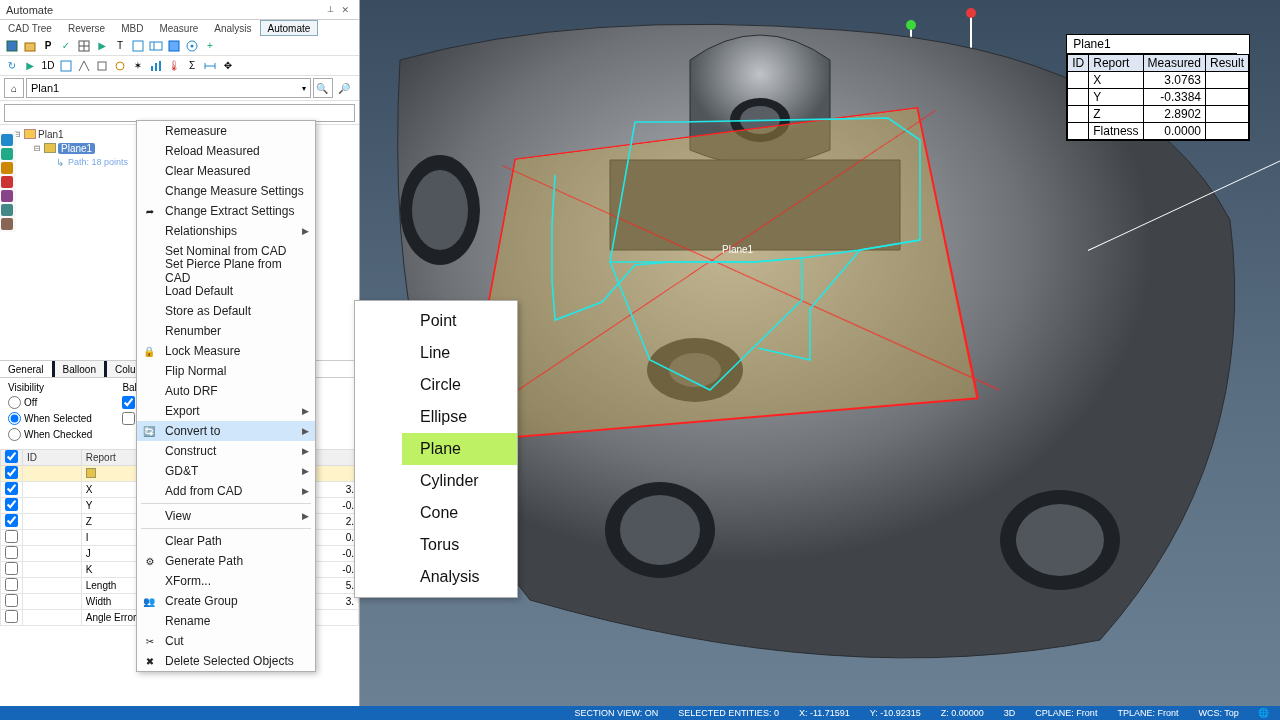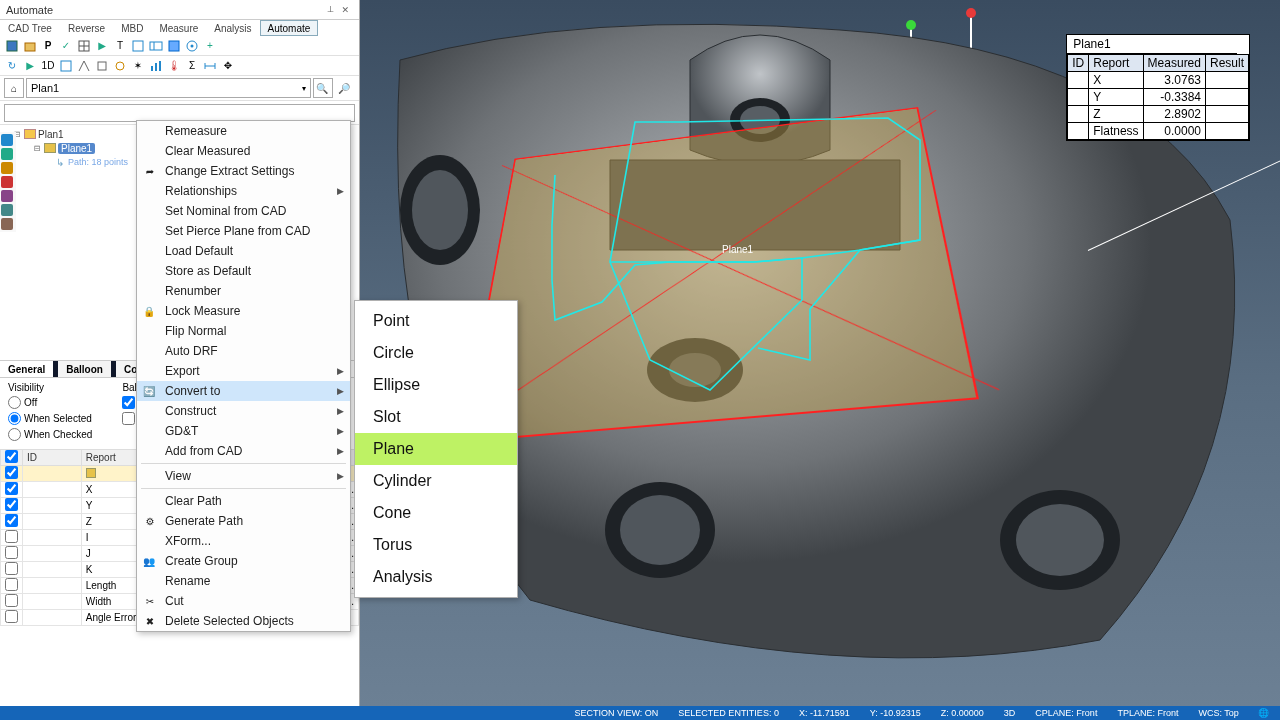--- a/index.html
+++ b/index.html
@@ -19,46 +19,46 @@
 .sq-btn { width:20px; height:20px; border:1px solid #aaa; display:flex; align-items:center; justify-content:center; font-size:10px; }
 .searchrow { padding:2px 4px; border-bottom:1px solid #e0e0e0; }
 .searchbox { width:100%; height:18px; border:1px solid #aaa; font-size:11px; padding:0 4px; }
 .tree-area { flex:0 0 auto; height:235px; background:#fff; font-size:10px; color:#333; padding:2px 4px; overflow:hidden; }
 .tree-ln { height:14px; display:flex; align-items:center; gap:2px; }
 .tree-ln .expander { width:10px; text-align:center; color:#666; font-size:8px; }
 .fold { width:12px; height:10px; background:#f5c74c; border:1px solid #b88; }
 .node-sel { background:#5588cc; color:#fff; padding:0 3px; border-radius:2px; }
 .path-link { color:#7aa8e6; font-size:9px; }
 .tabs-row { display:flex; font-size:10px; border-top:1px solid #ccc; border-bottom:1px solid #ccc; height:18px; }
-.tab { padding:0 8px; border-right:5px solid #0f172a; display:flex; align-items:center; background:#f4f4f4;font-weight:bold; }
+.tab { padding:0 8px; border-right:3px solid #0f172a; display:flex; align-items:center; background:#f4f4f4; }
 .tab.active { background:#fff; }
 .props-pane { flex:1; display:flex; flex-direction:column; font-size:10px; background:#fff; overflow:hidden; }
 .props-top { padding:4px 8px; display:flex; gap:30px; }
 .props-col { display:flex; flex-direction:column; gap:2px; }
 .radio,.check { display:flex; align-items:center; gap:3px; height:14px; }
 .radio input,.check input { margin:0; }
 .datagrid { width:100%; border-collapse:collapse; font-size:10px; margin-top:4px; }
 .datagrid th { background:#f0f0f0; border:1px solid #ddd; height:16px; text-align:left; padding:0 4px; font-weight:normal; color:#333; }
 .datagrid td { border:1px solid #e4e4e4; height:15px; padding:0 4px; }
 .datagrid td.cbcell { width:14px; text-align:center; }
 .datagrid td.num { text-align:right; }
 .datagrid tr.sel td { background:#fff3c9; }
 
 .left-mini-toolbar { position:absolute; left:0; top:132px; width:16px; background:#f8f8f8; display:flex; flex-direction:column; gap:2px; padding:2px 1px; z-index:5; }
 .left-mini-toolbar .mtb { width:12px; height:12px; border-radius:2px; }
 
-.ctx-menu { position:absolute; left:136px; top:120px; width:215px; background:#fdfdfd; border:1px solid #b0b0b0; box-shadow:2px 2px 6px rgba(0,0,0,0.25); font-size:12px; color:#222; z-index:30; }
+.ctx-menu { position:absolute; left:136px; top:120px; width:180px; background:#fdfdfd; border:1px solid #b0b0b0; box-shadow:2px 2px 6px rgba(0,0,0,0.25); font-size:12px; color:#222; z-index:30; }
 .ctx-menu .mi { height:20px; display:flex; align-items:center; padding:0 8px 0 28px; position:relative; }
 .ctx-menu .mi.hov { background:#cfe6fb; }
 .ctx-menu .mi .ic { position:absolute; left:6px; width:14px; height:14px; display:flex; align-items:center; justify-content:center; font-size:10px; }
 .ctx-menu .mi .arr { position:absolute; right:6px; font-size:9px; color:#555; }
 .ctx-menu .sep { height:1px; background:#d8d8d8; margin:2px 4px; }
 
 .sub-menu { position:absolute; left:354px; top:300px; width:164px; background:#fff; border:1px solid #b0b0b0; box-shadow:2px 2px 6px rgba(0,0,0,0.25); font-size:16px; color:#111; z-index:31; padding:4px 0; }
-.sub-menu .smi { height:32px; display:flex; align-items:center; padding:0 18px; }
+.sub-menu .smi { height:32px; display:flex; align-items:center; padding:0 18px;margin-left:47px; }
 .sub-menu .smi.hov { background:#bef264; }
 
 .viewport { position:absolute; left:360px; top:0; right:0; bottom:14px; background:linear-gradient(to bottom,#3a4c60 0%,#5a6e82 55%,#6c8094 100%); overflow:hidden; }
 
 .plane-rect { position:absolute; left:120px; top:80px; width:460px; height:360px; border:2px solid #ff2020; background:rgba(210,170,70,0.38); transform:perspective(900px) rotateX(38deg) rotateY(-10deg); z-index:12; pointer-events:none; }
 .plane-rect::before, .plane-rect::after { content:""; position:absolute; background:#ff2020; height:1px; }
 .plane-rect::before { width:600px; left:-70px; top:50%; transform:rotate(35deg); }
 .plane-rect::after  { width:600px; left:-70px; top:50%; transform:rotate(-35deg); }
 
 .markers { position:absolute; inset:0; z-index:13; pointer-events:none; }
@@ -445,21 +445,27 @@
   <div class="mtb" style="background:#848"></div>
   <div class="mtb" style="background:#488"></div>
   <div class="mtb" style="background:#865"></div>
 </div>
 
 <div class="ctx-menu" id="ctx">
     <div class="mi">
       <span>Remeasure</span>
     </div>
     <div class="mi">
+      <span>Reload Measured</span>
+    </div>
+    <div class="mi">
       <span>Clear Measured</span>
+    </div>
+    <div class="mi">
+      <span>Change Measure Settings</span>
     </div>
     <div class="mi">
       <span class="ic">➦</span>
       <span>Change Extract Settings</span>
     </div>
     <div class="mi">
       <span>Relationships</span>
       <span class="arr">▶</span>
     </div>
     <div class="mi">
@@ -536,23 +542,23 @@
       <span>Cut</span>
     </div>
     <div class="mi">
       <span class="ic">✖</span>
       <span>Delete Selected Objects</span>
     </div>
   </div>
 
 <div class="sub-menu" id="sub">
     <div class="smi">Point</div>
+    <div class="smi">Line</div>
     <div class="smi">Circle</div>
     <div class="smi">Ellipse</div>
-    <div class="smi">Slot</div>
     <div class="smi hov">Plane</div>
     <div class="smi">Cylinder</div>
     <div class="smi">Cone</div>
     <div class="smi">Torus</div>
     <div class="smi">Analysis</div>
   </div>
 
 <div class="statusbar">
   <div class="flex"></div>
   <div class="cell">SECTION VIEW: ON</div>

